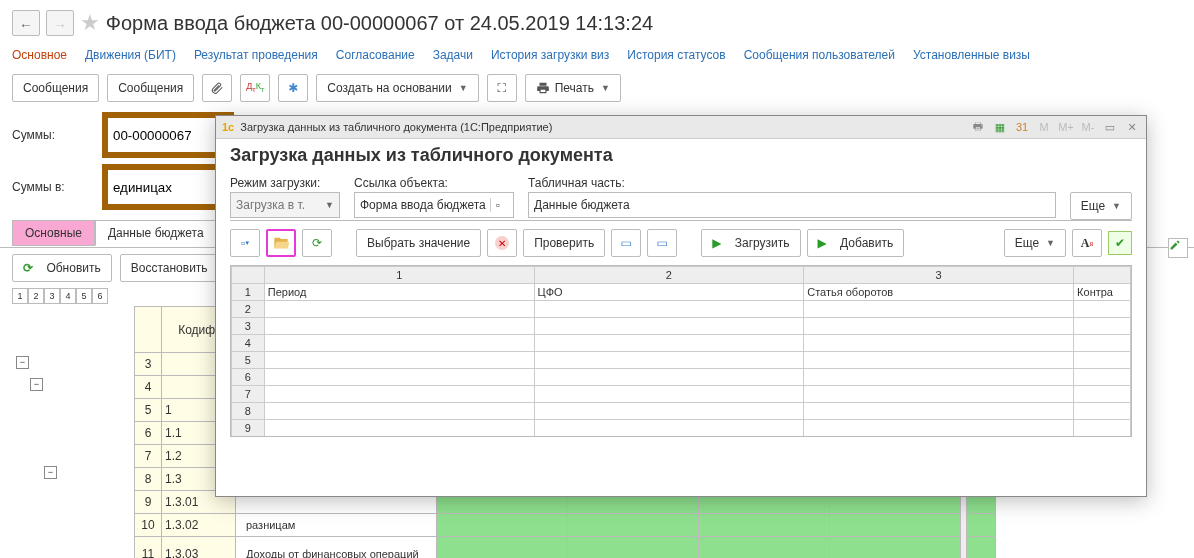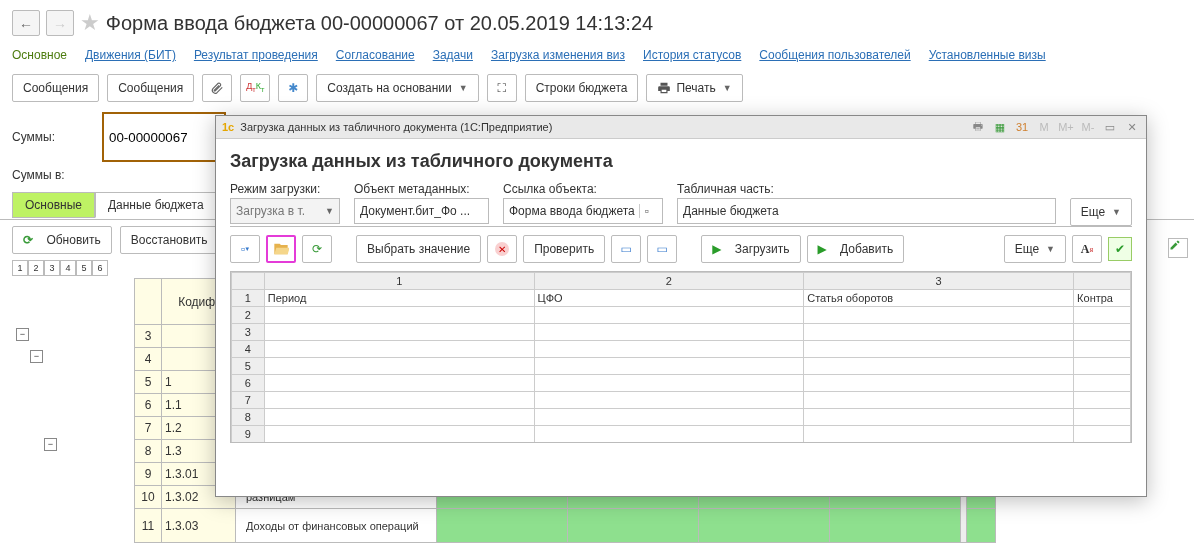--- a/index.html
+++ b/index.html
@@ -3,32 +3,32 @@
 <meta charset="utf-8">
 <style>
 html,body{margin:0;padding:0;font-family:Arial,sans-serif;font-size:12px;color:#333;background:#fff;overflow:hidden}
 body{width:1194px;height:558px;position:relative}
 .titlebar{display:flex;align-items:center;gap:6px;padding:6px 12px;height:34px}
 .nav-btn{width:26px;height:24px;border:1px solid #bbb;background:#f5f5f5;display:inline-flex;align-items:center;justify-content:center;font-size:14px;color:#666;border-radius:2px}
 .nav-btn.disabled{color:#ccc}
 .star{font-size:22px;color:#ccc}
 .pagetitle{font-size:20px;font-weight:normal;color:#333}
 .nav-tabs{display:flex;gap:18px;padding:2px 12px 6px 12px;align-items:center}
-.nav-tabs a{color:#2b6fb6;text-decoration:underline;cursor:pointer}
-.nav-tabs .cur{color:#4d7c0f;text-decoration:none}
+.nav-tabs a{color:#2b6fb6;cursor:pointer}
+.nav-tabs .cur{color:#c2410c;text-decoration:none}
 .toolbar{display:flex;gap:8px;padding:6px 12px;align-items:center}
 .btn{height:26px;border:1px solid #bbb;background:#fff;padding:0 10px;display:inline-flex;align-items:center;gap:5px;border-radius:2px;font-size:12px;color:#333}
 .btn.yellow{background:#ffd633;border-color:#d4a500;font-weight:bold}
 .btn .caret{font-size:9px;color:#666;margin-left:2px}
 .icbtn{width:28px;height:26px;border:1px solid #bbb;background:#fff;display:inline-flex;align-items:center;justify-content:center;border-radius:2px}
 .formrow{display:flex;align-items:center;gap:10px;padding:2px 12px;margin-top:2px}
 .formrow label{width:80px}
-.formrow input{height:22px;border:2px solid #a16207;padding:12px 5px;width:110px}
+.formrow input{height:22px;border:6px solid #a16207;padding:6px 5px;width:110px}
 .subtabs{display:flex;padding:2px 12px;margin-top:6px}
-.subtabs .t{border:1px solid #bbb;padding:5px 12px;background:#bef264;margin-bottom:-1px}
+.subtabs .t{border:1px solid #bbb;padding:5px 12px;background:#f9a8d4;margin-bottom:-1px}
 .subtabs .t.active{background:#fff;border-bottom-color:#fff}
 .subtoolbar{display:flex;gap:8px;padding:6px 12px;border-top:1px solid #bbb;align-items:center}
 .refresh{color:#3a9b3a;font-weight:bold}
 .tree-area{display:flex;padding:0 12px}
 .tree-toggles{display:flex;gap:0;margin-bottom:2px}
 .tg{width:14px;height:14px;border:1px solid #bbb;font-size:9px;display:flex;align-items:center;justify-content:center;background:#fff}
 .grid-section{display:flex}
 .tree{width:122px}
 .tree .node{height:22px;display:flex;align-items:center;padding-left:4px}
 .tree .exp{display:inline-flex;width:11px;height:11px;border:1px solid #888;align-items:center;justify-content:center;font-size:9px;margin-right:2px;background:#fff}
@@ -42,21 +42,21 @@
 .gridtable .green{background:#8ee08e}
 .ws-col{background:#eee;width:5px}
 .may-h{background:#ffd633;width:28px;font-weight:bold;padding-left:3px}
 .edit-btn{position:absolute;right:6px;top:238px;width:18px;height:18px;border:1px solid #bbb;background:#fff}
 
 .modal{position:absolute;left:215px;top:115px;width:930px;height:380px;background:#fff;border:1px solid #888;box-shadow:0 4px 20px rgba(0,0,0,.25)}
 .modal-titlebar{height:22px;background:#e9e9e9;display:flex;align-items:center;padding:0 6px;gap:6px;font-size:11px;border-bottom:1px solid #ccc}
 .modal-titlebar .sp{flex:1}
 .mt-ic{width:16px;height:16px;display:inline-flex;align-items:center;justify-content:center;font-size:11px;color:#888}
 .mt-ic.m{color:#bbb}
-.modal-body{padding:12px 14px}
+.modal-body{padding:6px 14px}
 .modal-h{font-size:18px;margin:0 0 10px 0}
 .modal-formrow{display:flex;gap:14px;align-items:flex-start}
 .ff{display:flex;flex-direction:column;gap:2px}
 .ff label{font-size:12px}
 .ff .inp{height:24px;border:1px solid #bbb;display:flex;align-items:center;padding:0 5px;background:#fff}
 .ff .inp.dis{background:#f3f3f3;color:#777}
 .ff .inp .caret{margin-left:auto;font-size:9px;color:#666}
 .ff .inp .ext{margin-left:4px;border-left:1px solid #ccc;padding-left:5px;color:#555}
 .modal-tabs{display:flex;margin-top:10px}
 .modal-tabs .t{border:1px solid #bbb;padding:5px 12px;background:#f5f5f5;margin-bottom:-1px}
@@ -73,30 +73,30 @@
 .check-green{width:22px;height:22px;border:1px solid #9c6;display:inline-flex;align-items:center;justify-content:center;color:#2a9c2a;background:#efffe5}
 svg{display:block}
 </style>
 </head>
 <body>
 
 <div class="titlebar">
   <span class="nav-btn">←</span>
   <span class="nav-btn disabled">→</span>
   <span class="star">★</span>
-  <span class="pagetitle">Форма ввода бюджета 00-00000067 от 20.05.2019 14:13:24</span>
+  <span class="pagetitle">Форма ввода бюджета 00-00000067 от 24.05.2019 14:13:24</span>
 </div>
 
 <div class="nav-tabs">
   <a class="cur">Основное</a>
   <a>Движения (БИТ)</a>
   <a>Результат проведения</a>
   <a>Согласование</a>
   <a>Задачи</a>
-  <a>Загрузка изменения виз</a>
+  <a>История загрузки виз</a>
   <a>История статусов</a>
   <a>Сообщения пользователей</a>
   <a>Установленные визы</a>
 </div>
 
 <div class="toolbar">
   <span class="btn">Сообщения</span>
   <span class="btn">Сообщения</span>
   <span class="icbtn">
     <svg width="14" height="14" viewBox="0 0 24 24">
@@ -106,36 +106,36 @@
   <span class="icbtn" style="font-size:9px;line-height:8px">
       <span style="color:#c33">Д<sub>т</sub></span>
       <span style="color:#3a3">К<sub>т</sub></span>
     </span>
   <span class="icbtn" style="color:#48c">✱</span>
   <span class="btn">
       <span>Создать на основании</span>
       <span class="caret">▼</span>
     </span>
   <span class="icbtn">⛶</span>
-  <span class="btn">Строки бюджета</span>
   <span class="btn">
     <svg width="14" height="14" viewBox="0 0 24 24">
         <path fill="#555" d="M6 3h12v5H6zM4 9h16a2 2 0 012 2v6h-4v4H6v-4H2v-6a2 2 0 012-2zm4 10h8v-4H8z"></path>
       </svg>
     <span>Печать</span>
       <span class="caret">▼</span>
   </span>
 </div>
 
 <div class="formrow">
   <label>Суммы:</label>
   <input value="00-00000067" style="">
 </div>
 <div class="formrow">
   <label>Суммы в:</label>
+  <input value="единицах" style="">
 </div>
 
 <div class="subtabs">
   <div class="t">Основные</div>
   <div class="t active">Данные бюджета</div>
 </div>
 <div class="subtoolbar">
   <span class="btn"><span class="refresh">⟳</span>&nbsp;<span>Обновить</span></span>
   <span class="btn">Восстановить</span>
 </div>
@@ -305,26 +305,20 @@
   <div class="modal-body">
     <h2 class="modal-h">Загрузка данных из табличного документа</h2>
     <div class="modal-formrow">
       <div class="ff" style="width:110px">
         <label>Режим загрузки:</label>
         <div class="inp dis">
             <span>Загрузка в т.</span>
             <span class="caret">▼</span>
           </div>
       </div>
-      <div class="ff" style="width:135px">
-        <label>Объект метаданных:</label>
-        <div class="inp">
-            <span>Документ.бит_Фо ...</span>
-          </div>
-      </div>
       <div class="ff" style="width:160px">
         <label>Ссылка объекта:</label>
         <div class="inp">
             <span style="overflow:hidden;white-space:nowrap">Форма ввода бюджета</span>
             <span class="ext">▫</span>
           </div>
       </div>
       <div class="ff" style="flex:1">
         <label>Табличная часть:</label>
         <div class="inp">

